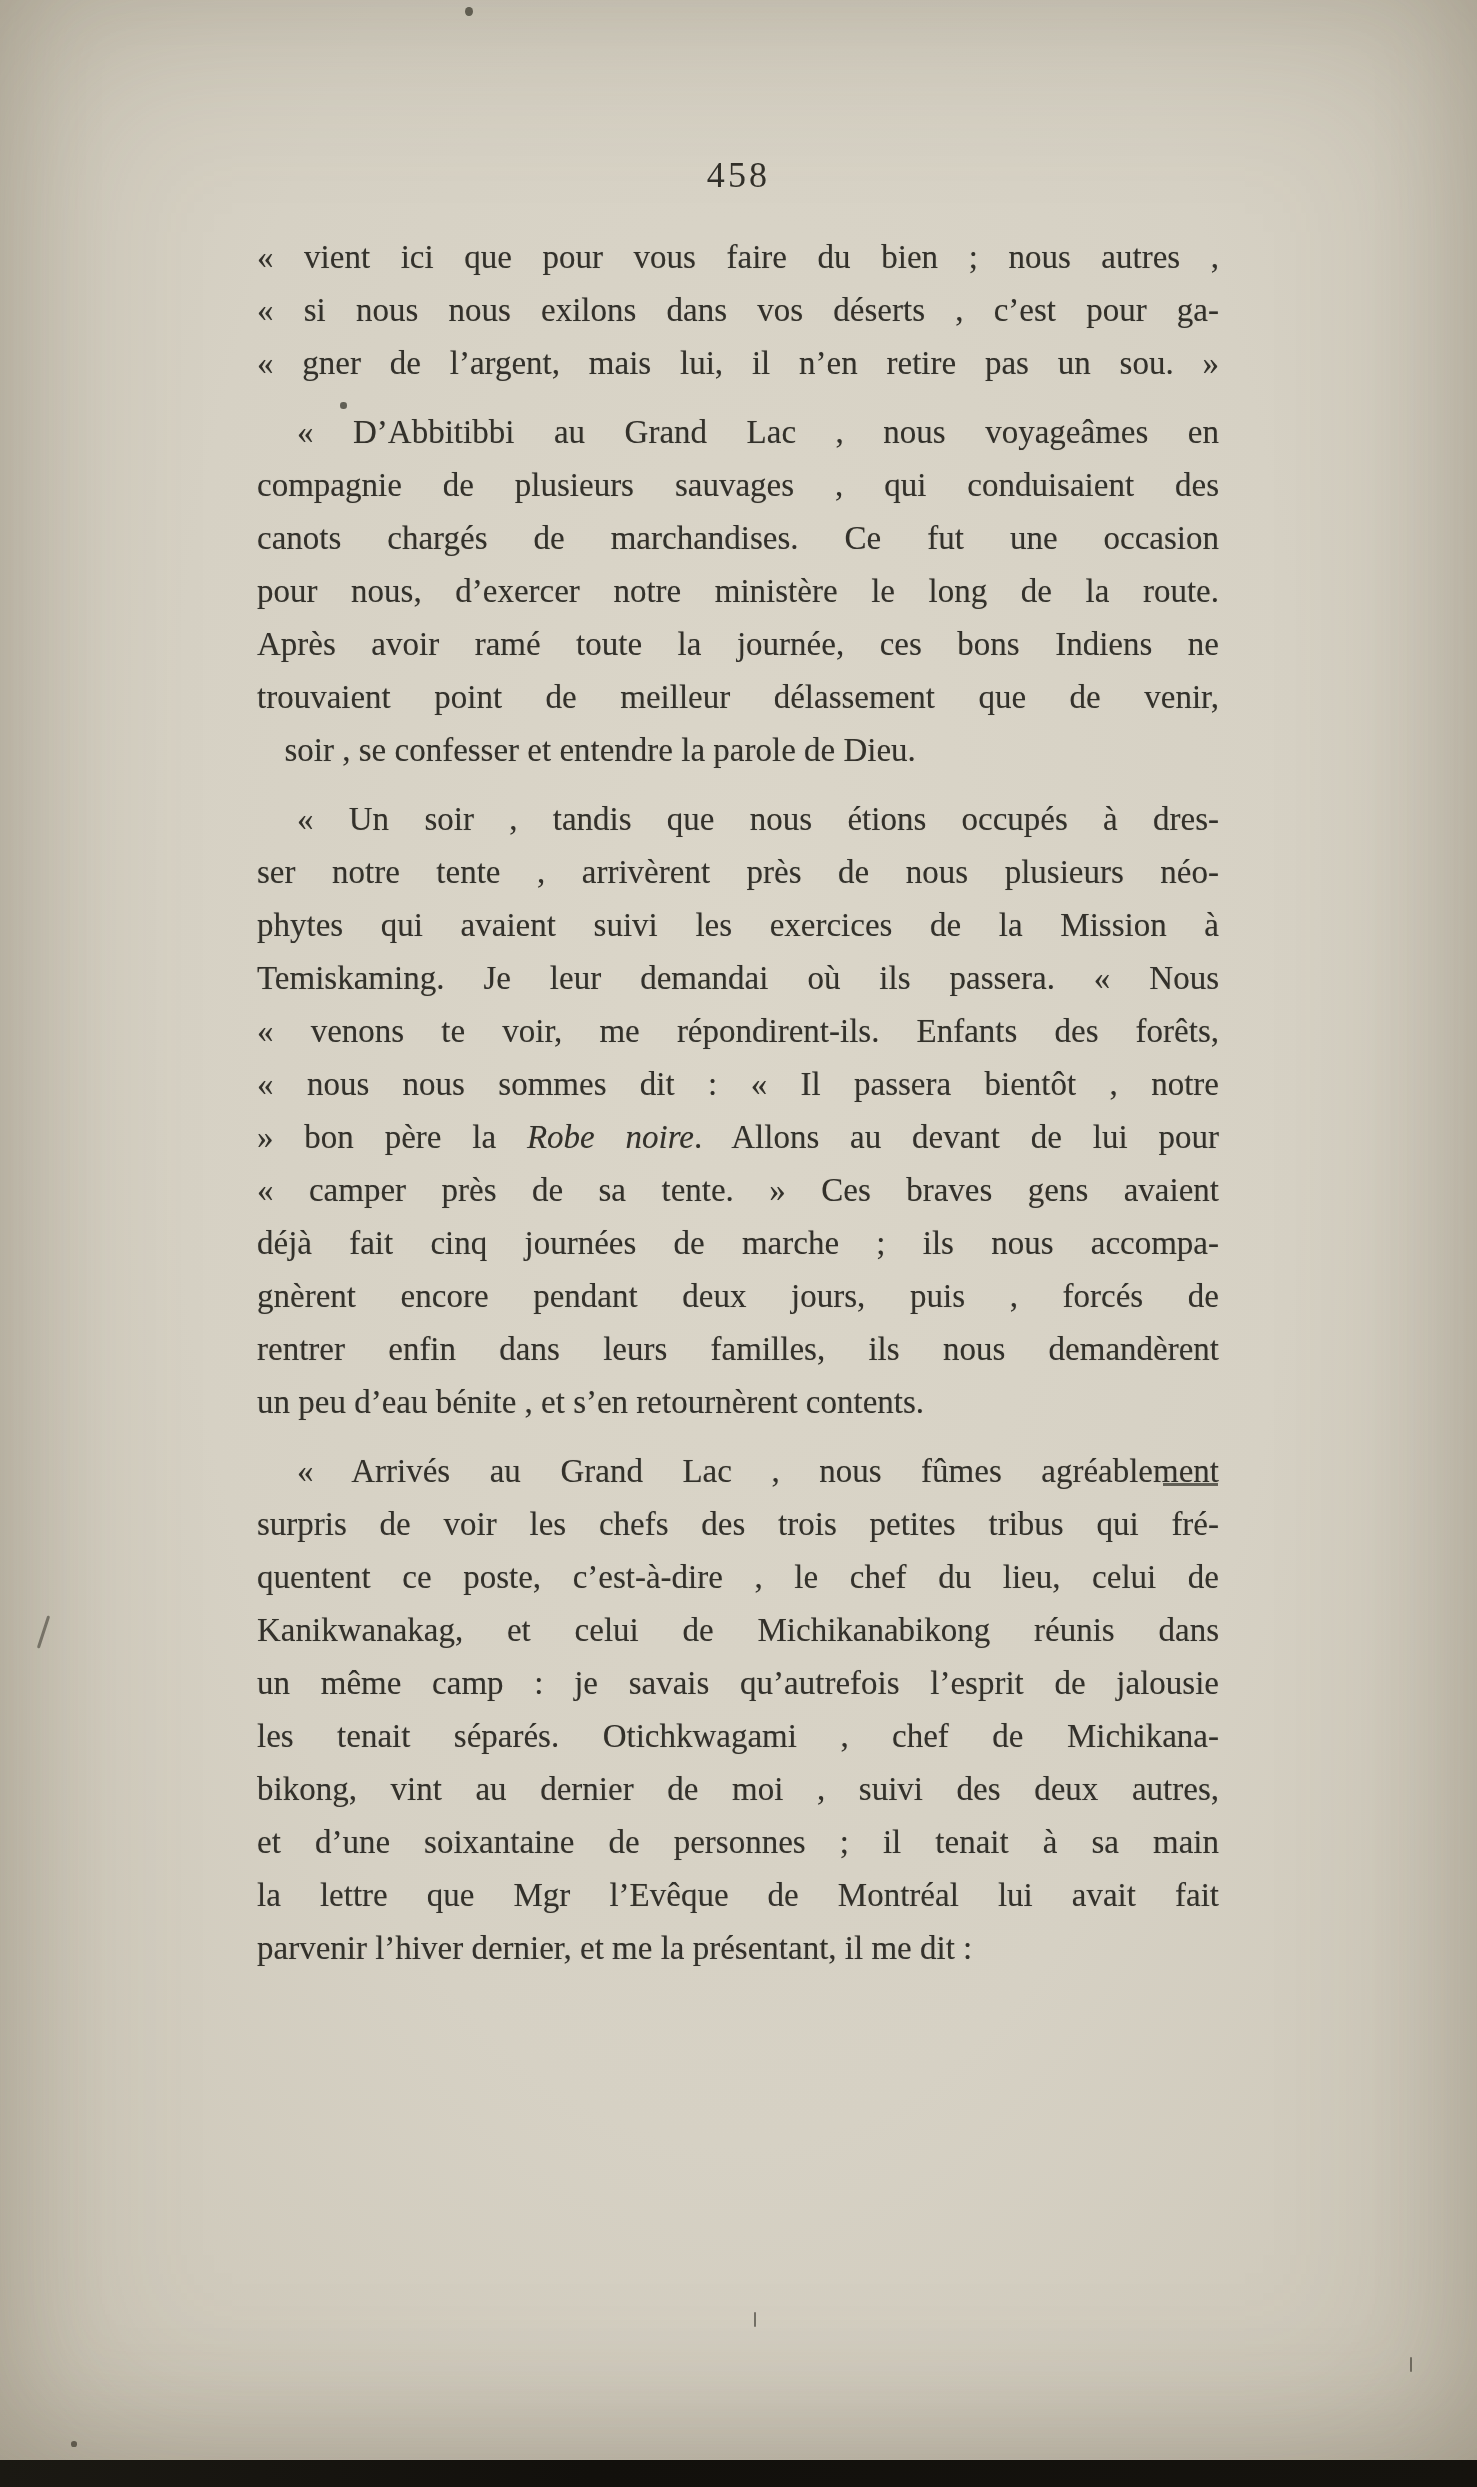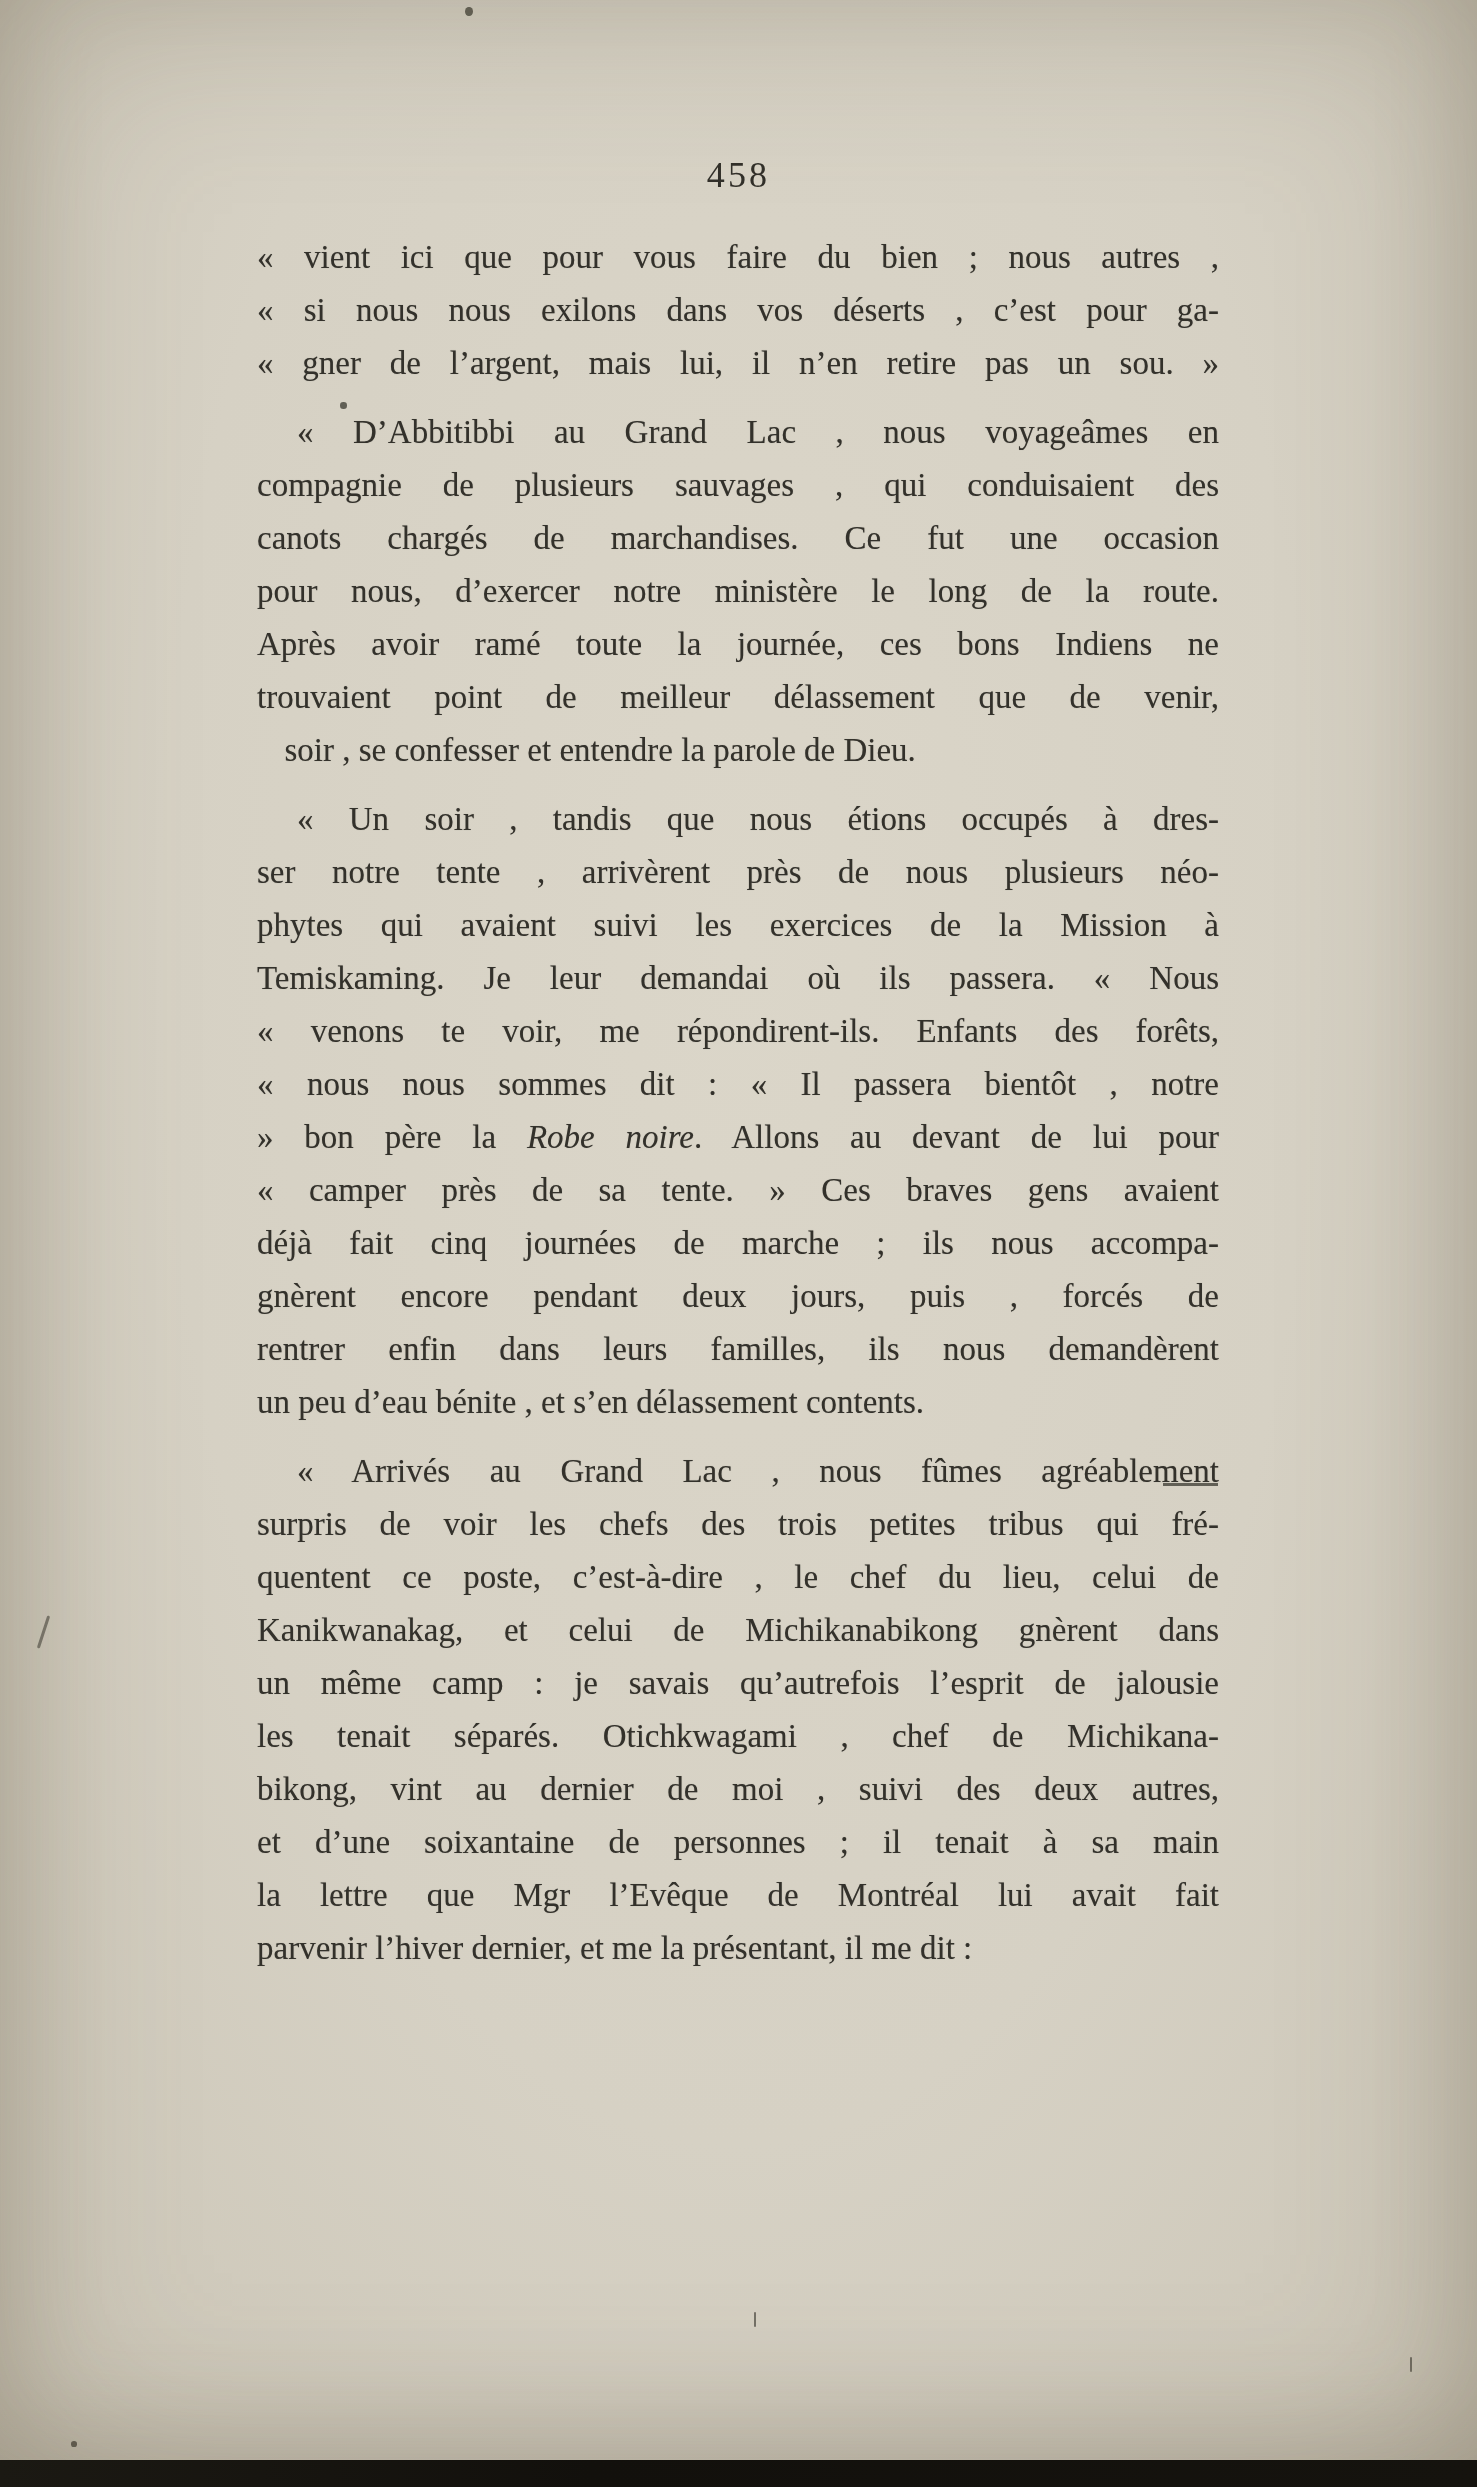--- a/index.html
+++ b/index.html
@@ -71,28 +71,28 @@
     <div class="line j">ser notre tente , arrivèrent près de nous plusieurs néo-</div>
     <div class="line j">phytes qui avaient suivi les exercices de la Mission à</div>
     <div class="line j">Temiskaming. Je leur demandai où ils passera. « Nous</div>
     <div class="line j">« venons te voir, me répondirent-ils. Enfants des forêts,</div>
     <div class="line j">« nous nous sommes dit : « Il passera bientôt , notre</div>
     <div class="line j"><span>» bon père la </span><span class="it">Robe noire</span><span>. Allons au devant de lui pour</span></div>
     <div class="line j">« camper près de sa tente. » Ces braves gens avaient</div>
     <div class="line j">déjà fait cinq journées de marche ; ils nous accompa-</div>
     <div class="line j">gnèrent encore pendant deux jours, puis , forcés de</div>
     <div class="line j">rentrer enfin dans leurs familles, ils nous demandèrent</div>
-    <div class="line">un peu d’eau bénite , et s’en délassement contents.</div>
+    <div class="line">un peu d’eau bénite , et s’en retournèrent contents.</div>
   </div>
 
   <div class="para">
     <div class="line j indent">« Arrivés au Grand Lac , nous fûmes agréablement</div>
     <div class="line j">surpris de voir les chefs des trois petites tribus qui fré-</div>
     <div class="line j">quentent ce poste, c’est-à-dire , le chef du lieu, celui de</div>
-    <div class="line j">Kanikwanakag, et celui de Michikanabikong gnèrent dans</div>
+    <div class="line j">Kanikwanakag, et celui de Michikanabikong réunis dans</div>
     <div class="line j">un même camp : je savais qu’autrefois l’esprit de jalousie</div>
     <div class="line j">les tenait séparés. Otichkwagami , chef de Michikana-</div>
     <div class="line j">bikong, vint au dernier de moi , suivi des deux autres,</div>
     <div class="line j">et d’une soixantaine de personnes ; il tenait à sa main</div>
     <div class="line j">la lettre que Mgr l’Evêque de Montréal lui avait fait</div>
     <div class="line">parvenir l’hiver dernier, et me la présentant, il me dit :</div>
   </div>
 
 </div>
 

